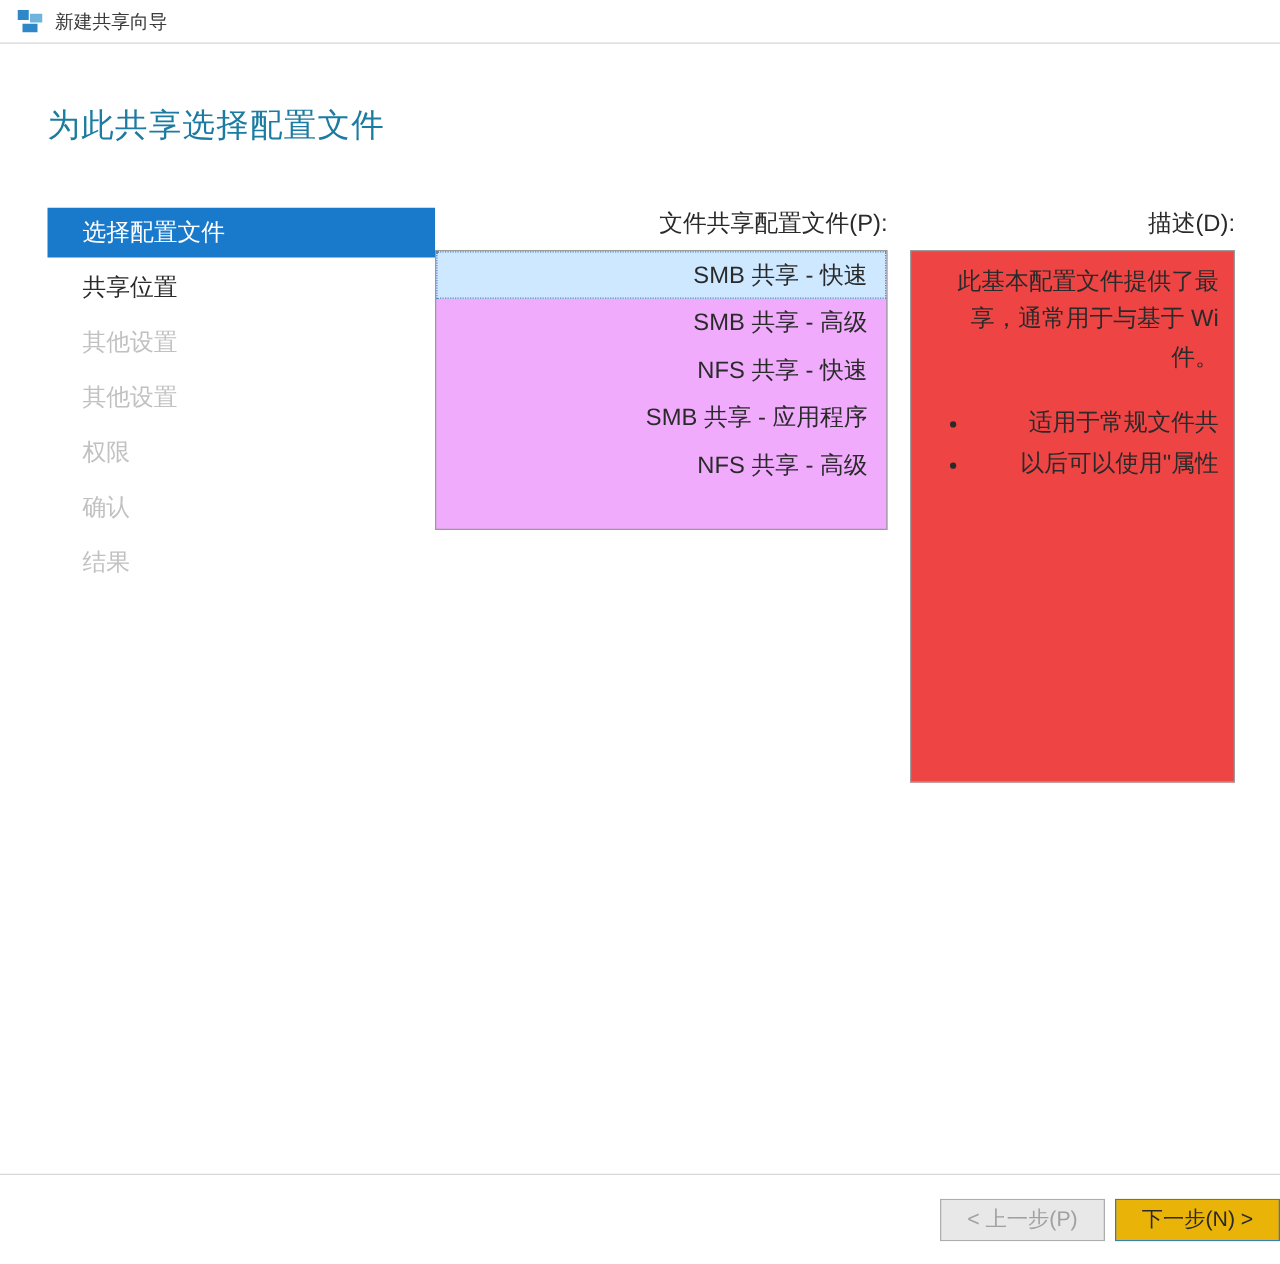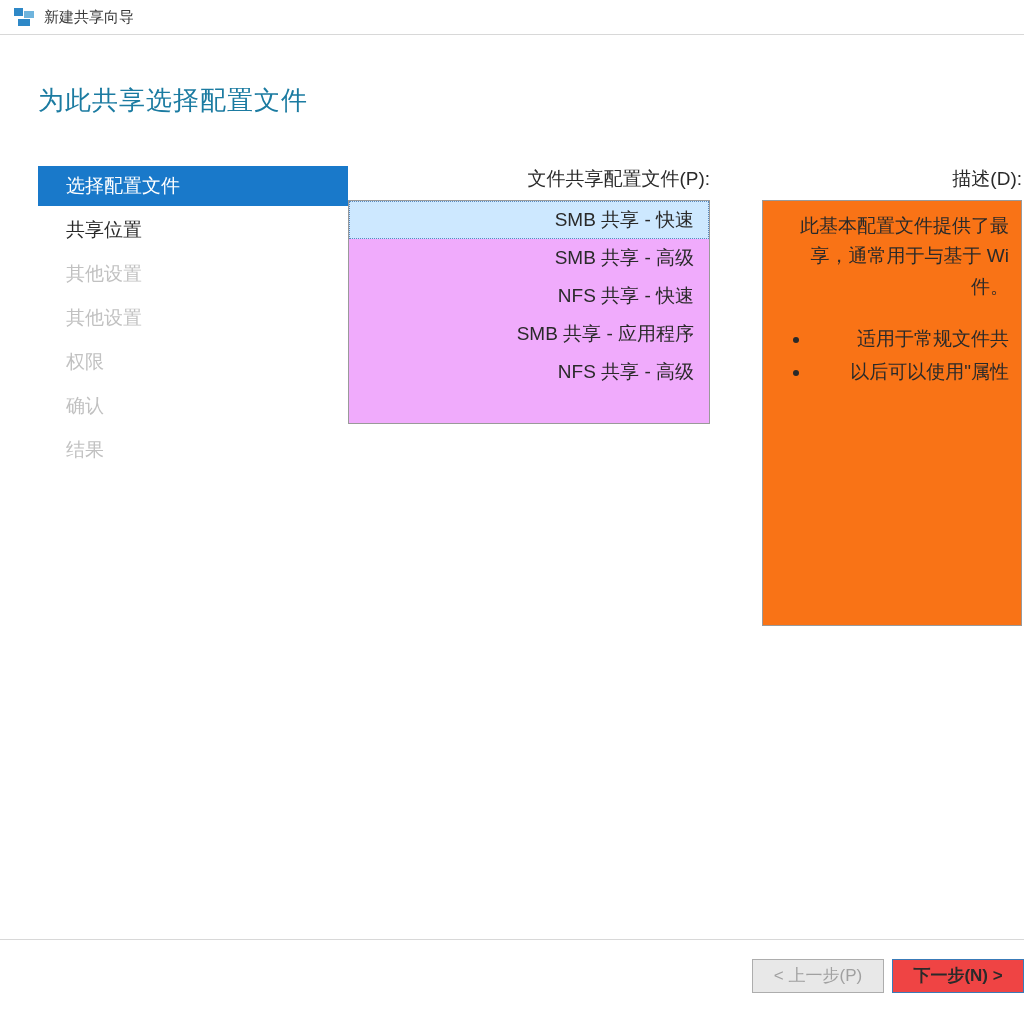--- a/index.html
+++ b/index.html
@@ -67,21 +67,21 @@
     .sidebar-item.active {
       background: #1979ca;
       color: #ffffff;
     }
     .sidebar-item.disabled {
       color: #c1c1c1;
       cursor: default;
     }
     .main-panel {
       display: flex;
-      gap: 52px;
+      gap: 18px;
       padding-top: 0;
     }
     .listbox-section {
       width: 362px;
     }
     .section-label {
       font-size: 19px;
       color: #2a2a2a;
       margin-bottom: 8px;
     }
@@ -101,21 +101,21 @@
       background: #cde8ff;
       border: 1px dotted #5a8abf;
     }
     .description-section {
       width: 260px;
     }
     .description-box {
       border: 1px solid #9a9a9a;
       height: 426px;
       padding: 10px 12px;
-      background: #f97316;
+      background: #ef4444;
       font-size: 19px;
       color: #2a2a2a;
       line-height: 1.6;
     }
     .description-box ul {
       margin-top: 22px;
       padding-left: 36px;
     }
     .description-box li {
       margin-bottom: 2px;
@@ -143,22 +143,21 @@
       cursor: pointer;
       font-family: inherit;
       padding: 0 10px;
     }
     .footer-btn:disabled {
       color: #a0a0a0;
       cursor: default;
     }
     .footer-btn.primary {
       border: 1px solid #3a7bb8;
-      background: #ef4444;
-      font-weight: bold;
+      background: #eab308;
     }
     .footer-btn:last-child {
       margin-right: 0;
     }
     .footer-right-cut {
       overflow: hidden;
       display: flex;
       gap: 8px;
     }
   </style>

